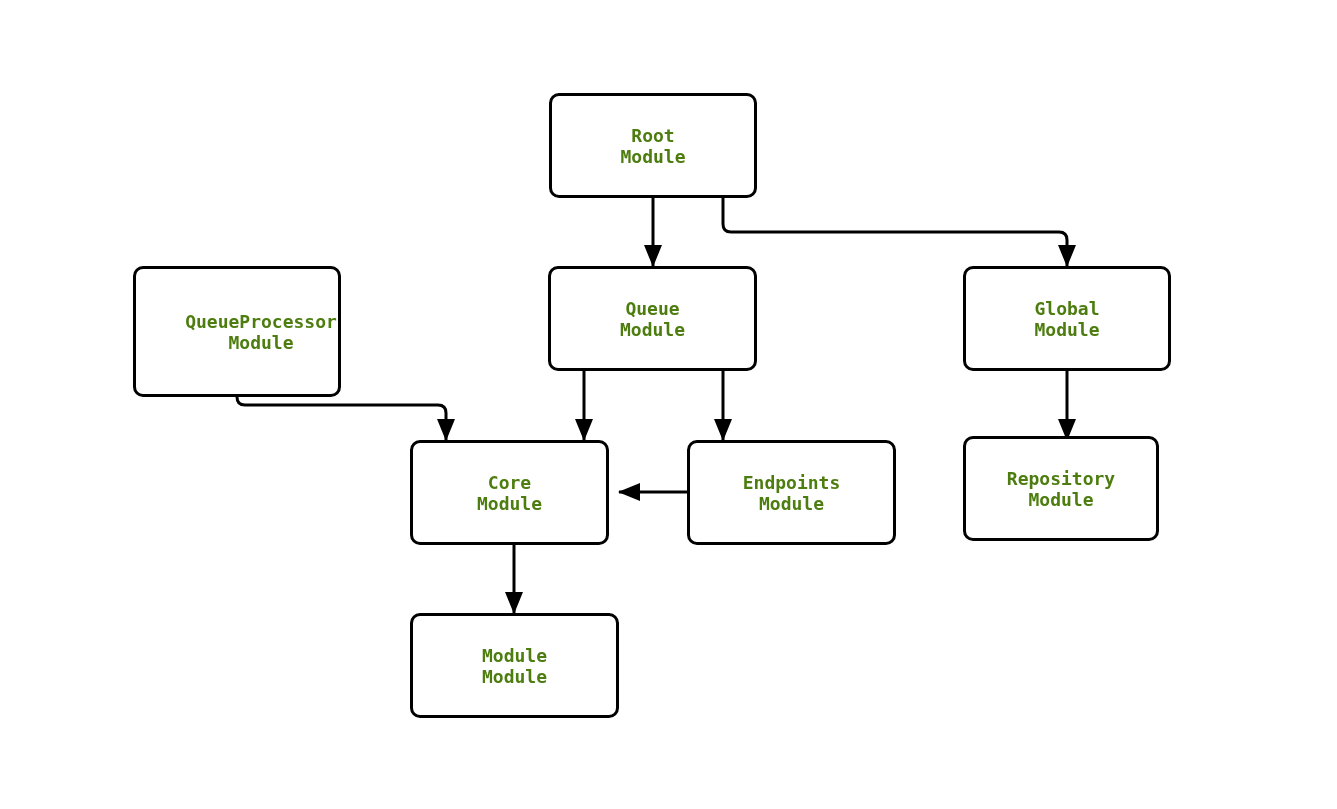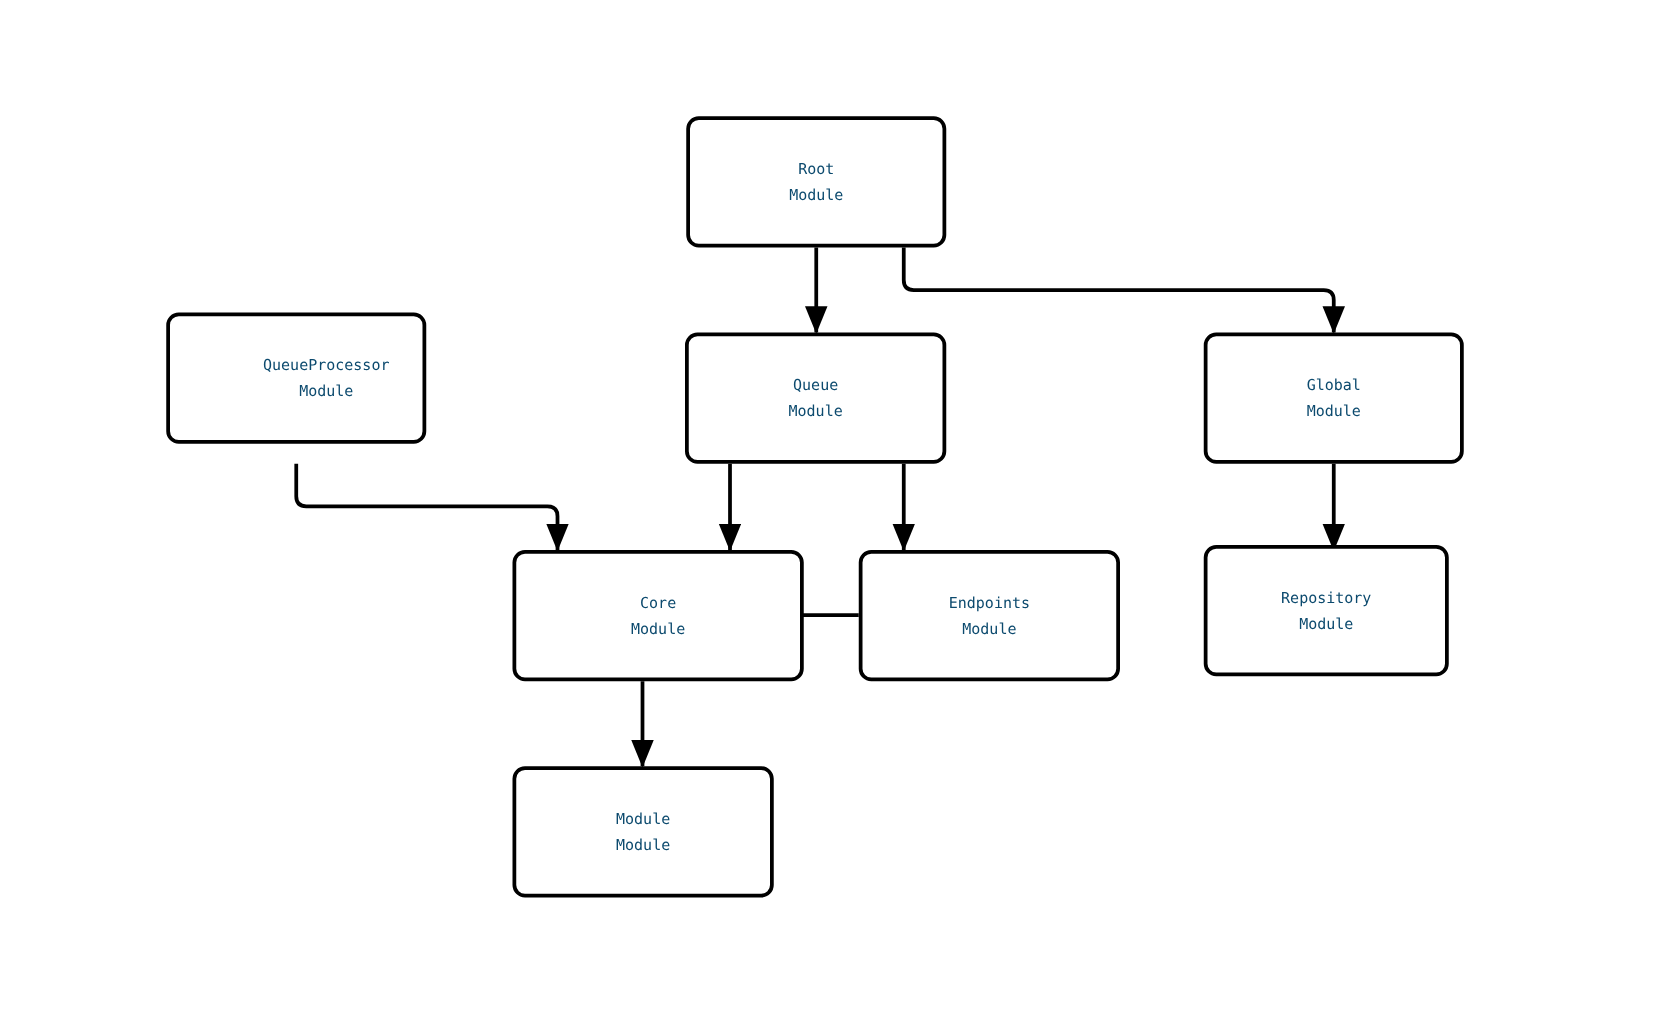--- a/index.html
+++ b/index.html
@@ -25,24 +25,24 @@
     display: flex;
     flex-direction: column;
     align-items: center;
     justify-content: center;
     background: #ffffff;
     border: 3px solid #000000;
     border-radius: 10px;
     text-align: center;
   }
   .node-line {
-    font-size: 12px;
-    font-weight: normal;
+    font-size: 18px;
+    font-weight: bold;
     line-height: 21px;
-    color: #0c4a6e;
+    color: #4d7c0f;
     white-space: nowrap;
   }
 </style>
 </head>
 <body>
 
 <div id="diagram-canvas">
   <svg id="edge-layer" width="1337" height="809" viewBox="0 0 1337 809" xmlns="http://www.w3.org/2000/svg">
     <defs>
       <marker id="arrowhead" markerUnits="userSpaceOnUse" markerWidth="24" markerHeight="20" refX="21" refY="9" orient="auto">
@@ -58,33 +58,33 @@
         <path d="M687,492 L619,492" fill="none" stroke="#000000" stroke-width="3" marker-end="url(#arrowhead)"></path>
         <path d="M1067,371 L1067,440" fill="none" stroke="#000000" stroke-width="3" marker-end="url(#arrowhead)"></path>
         <path d="M514,545 L514,613" fill="none" stroke="#000000" stroke-width="3" marker-end="url(#arrowhead)"></path>
       </g>
   </svg>
 
   <div class="node" style="left: 549px; top: 93px; width: 208px; height: 105px;">
     <span class="node-line">Root</span>
     <span class="node-line">Module</span>
   </div>
-  <div class="node" style="left: 133px; top: 250px; width: 208px; height: 105px; padding-left: 48px;">
+  <div class="node" style="left: 133px; top: 266px; width: 208px; height: 131px; padding-left: 48px;">
     <span class="node-line">QueueProcessor</span>
     <span class="node-line">Module</span>
   </div>
   <div class="node" style="left: 548px; top: 266px; width: 209px; height: 105px;">
     <span class="node-line">Queue</span>
     <span class="node-line">Module</span>
   </div>
   <div class="node" style="left: 963px; top: 266px; width: 208px; height: 105px; align-items: center;">
     <span class="node-line">Global</span>
     <span class="node-line">Module</span>
   </div>
-  <div class="node" style="left: 410px; top: 440px; width: 233px; height: 105px;">
+  <div class="node" style="left: 410px; top: 440px; width: 199px; height: 105px;">
     <span class="node-line">Core</span>
     <span class="node-line">Module</span>
   </div>
   <div class="node" style="left: 687px; top: 440px; width: 209px; height: 105px; text-align: right;">
     <span class="node-line">Endpoints</span>
     <span class="node-line">Module</span>
   </div>
   <div class="node" style="left: 963px; top: 436px; width: 196px; height: 105px;">
     <span class="node-line">Repository</span>
     <span class="node-line">Module</span>

